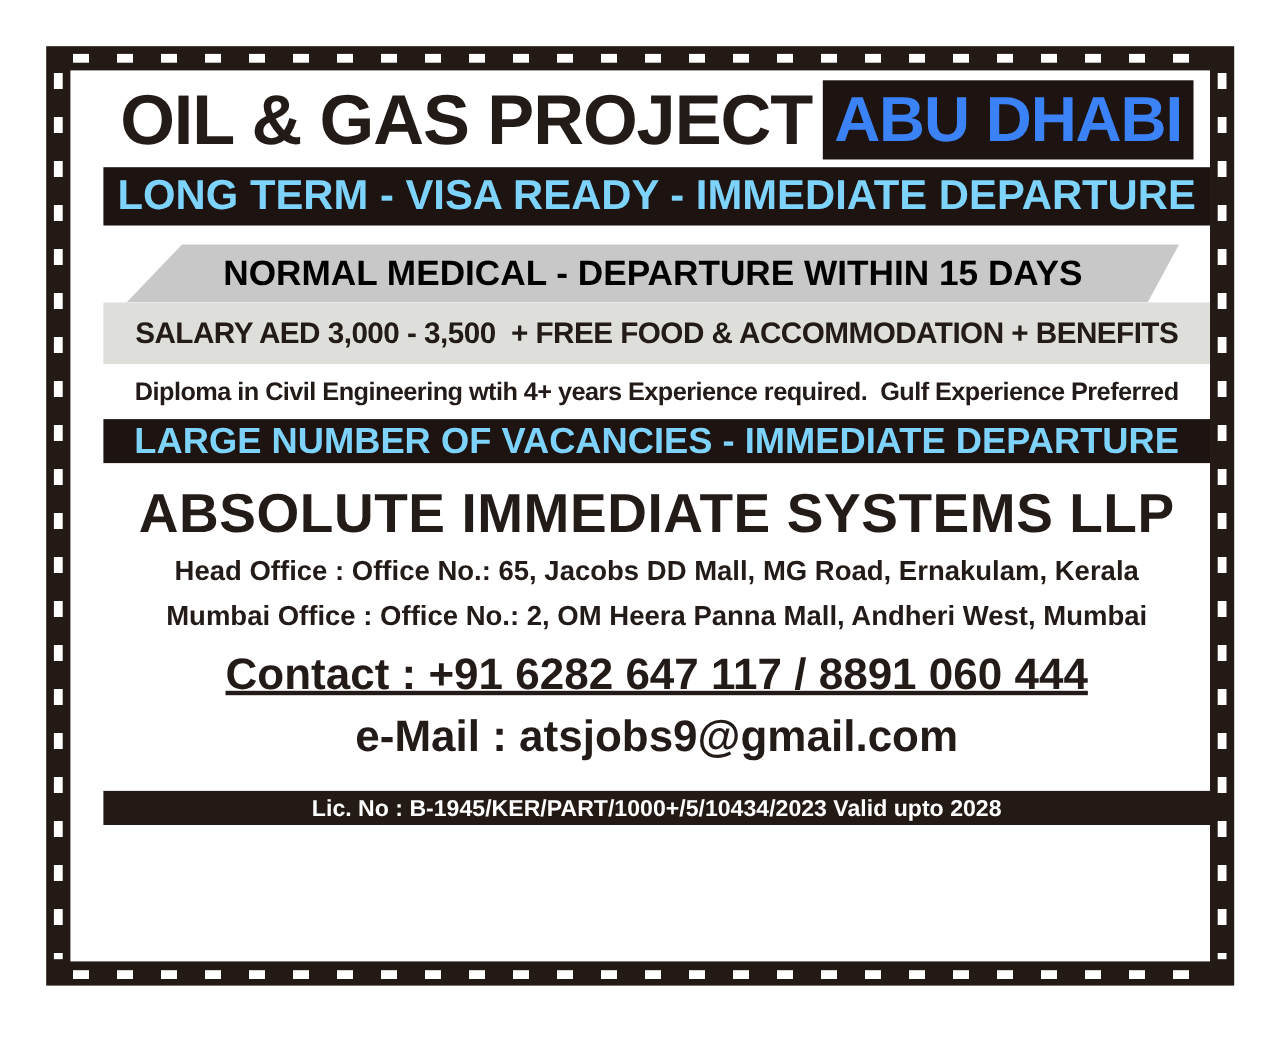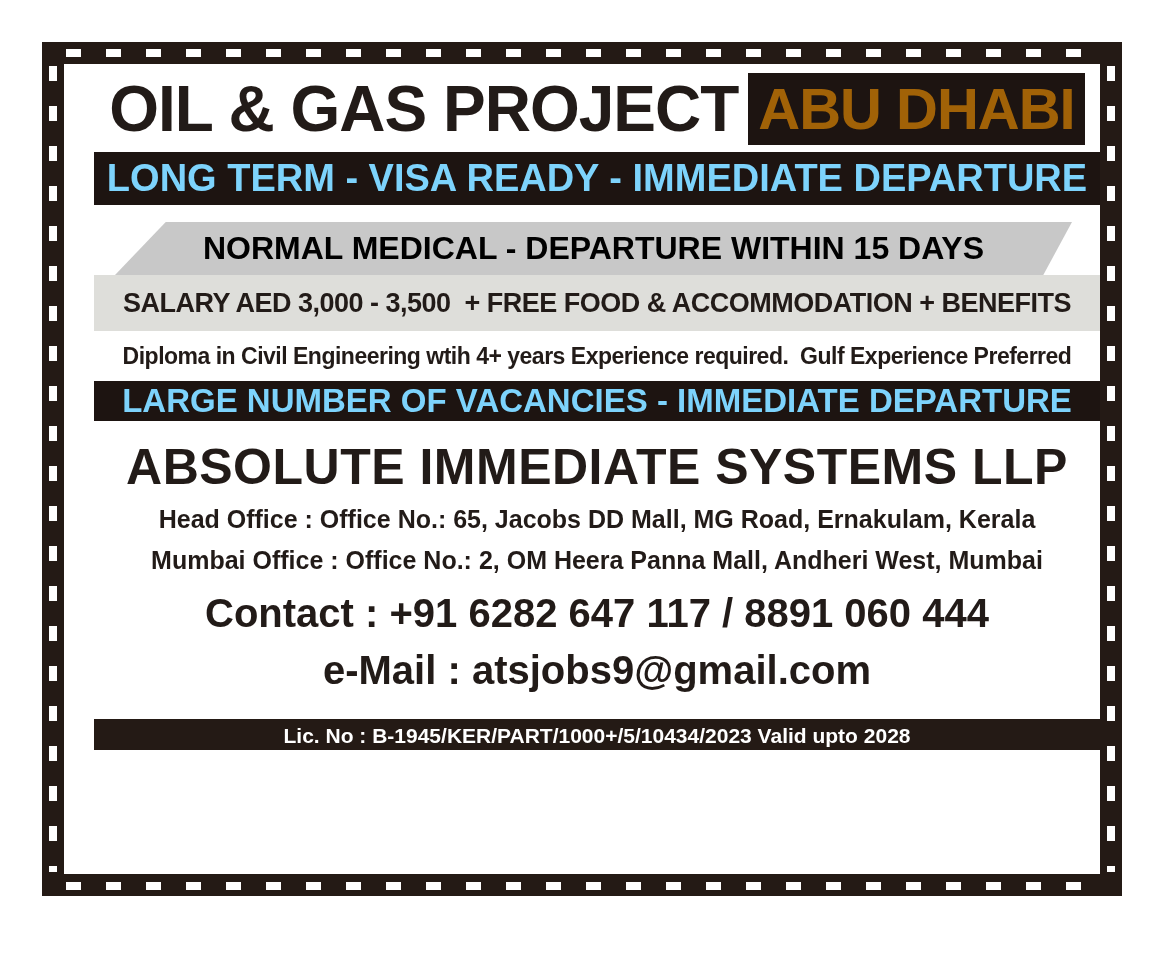--- a/index.html
+++ b/index.html
@@ -62,21 +62,21 @@
     white-space: nowrap;
   }
   .project-title {
     font-size: 64px;
     font-weight: 700;
     letter-spacing: -1px;
     line-height: 72px;
   }
   .location-badge {
     background: #1d1411;
-    color: #a16207;
+    color: #3b82f6;
     font-size: 58px;
     font-weight: 700;
     letter-spacing: -1px;
     height: 72px;
     line-height: 72px;
     padding: 0 10px;
   }
   
   .black-bar {
     background: #1d1411;
@@ -172,20 +172,21 @@
   }
   .contact-line {
     margin-top: 4px;
     height: 56px;
     display: flex;
     align-items: center;
     justify-content: center;
     font-size: 40px;
     font-weight: 700;
     white-space: nowrap;
+    text-decoration: underline;
   }
   .email-line {
     height: 58px;
     display: flex;
     align-items: center;
     justify-content: center;
     font-size: 40px;
     font-weight: 700;
     white-space: nowrap;
   }

